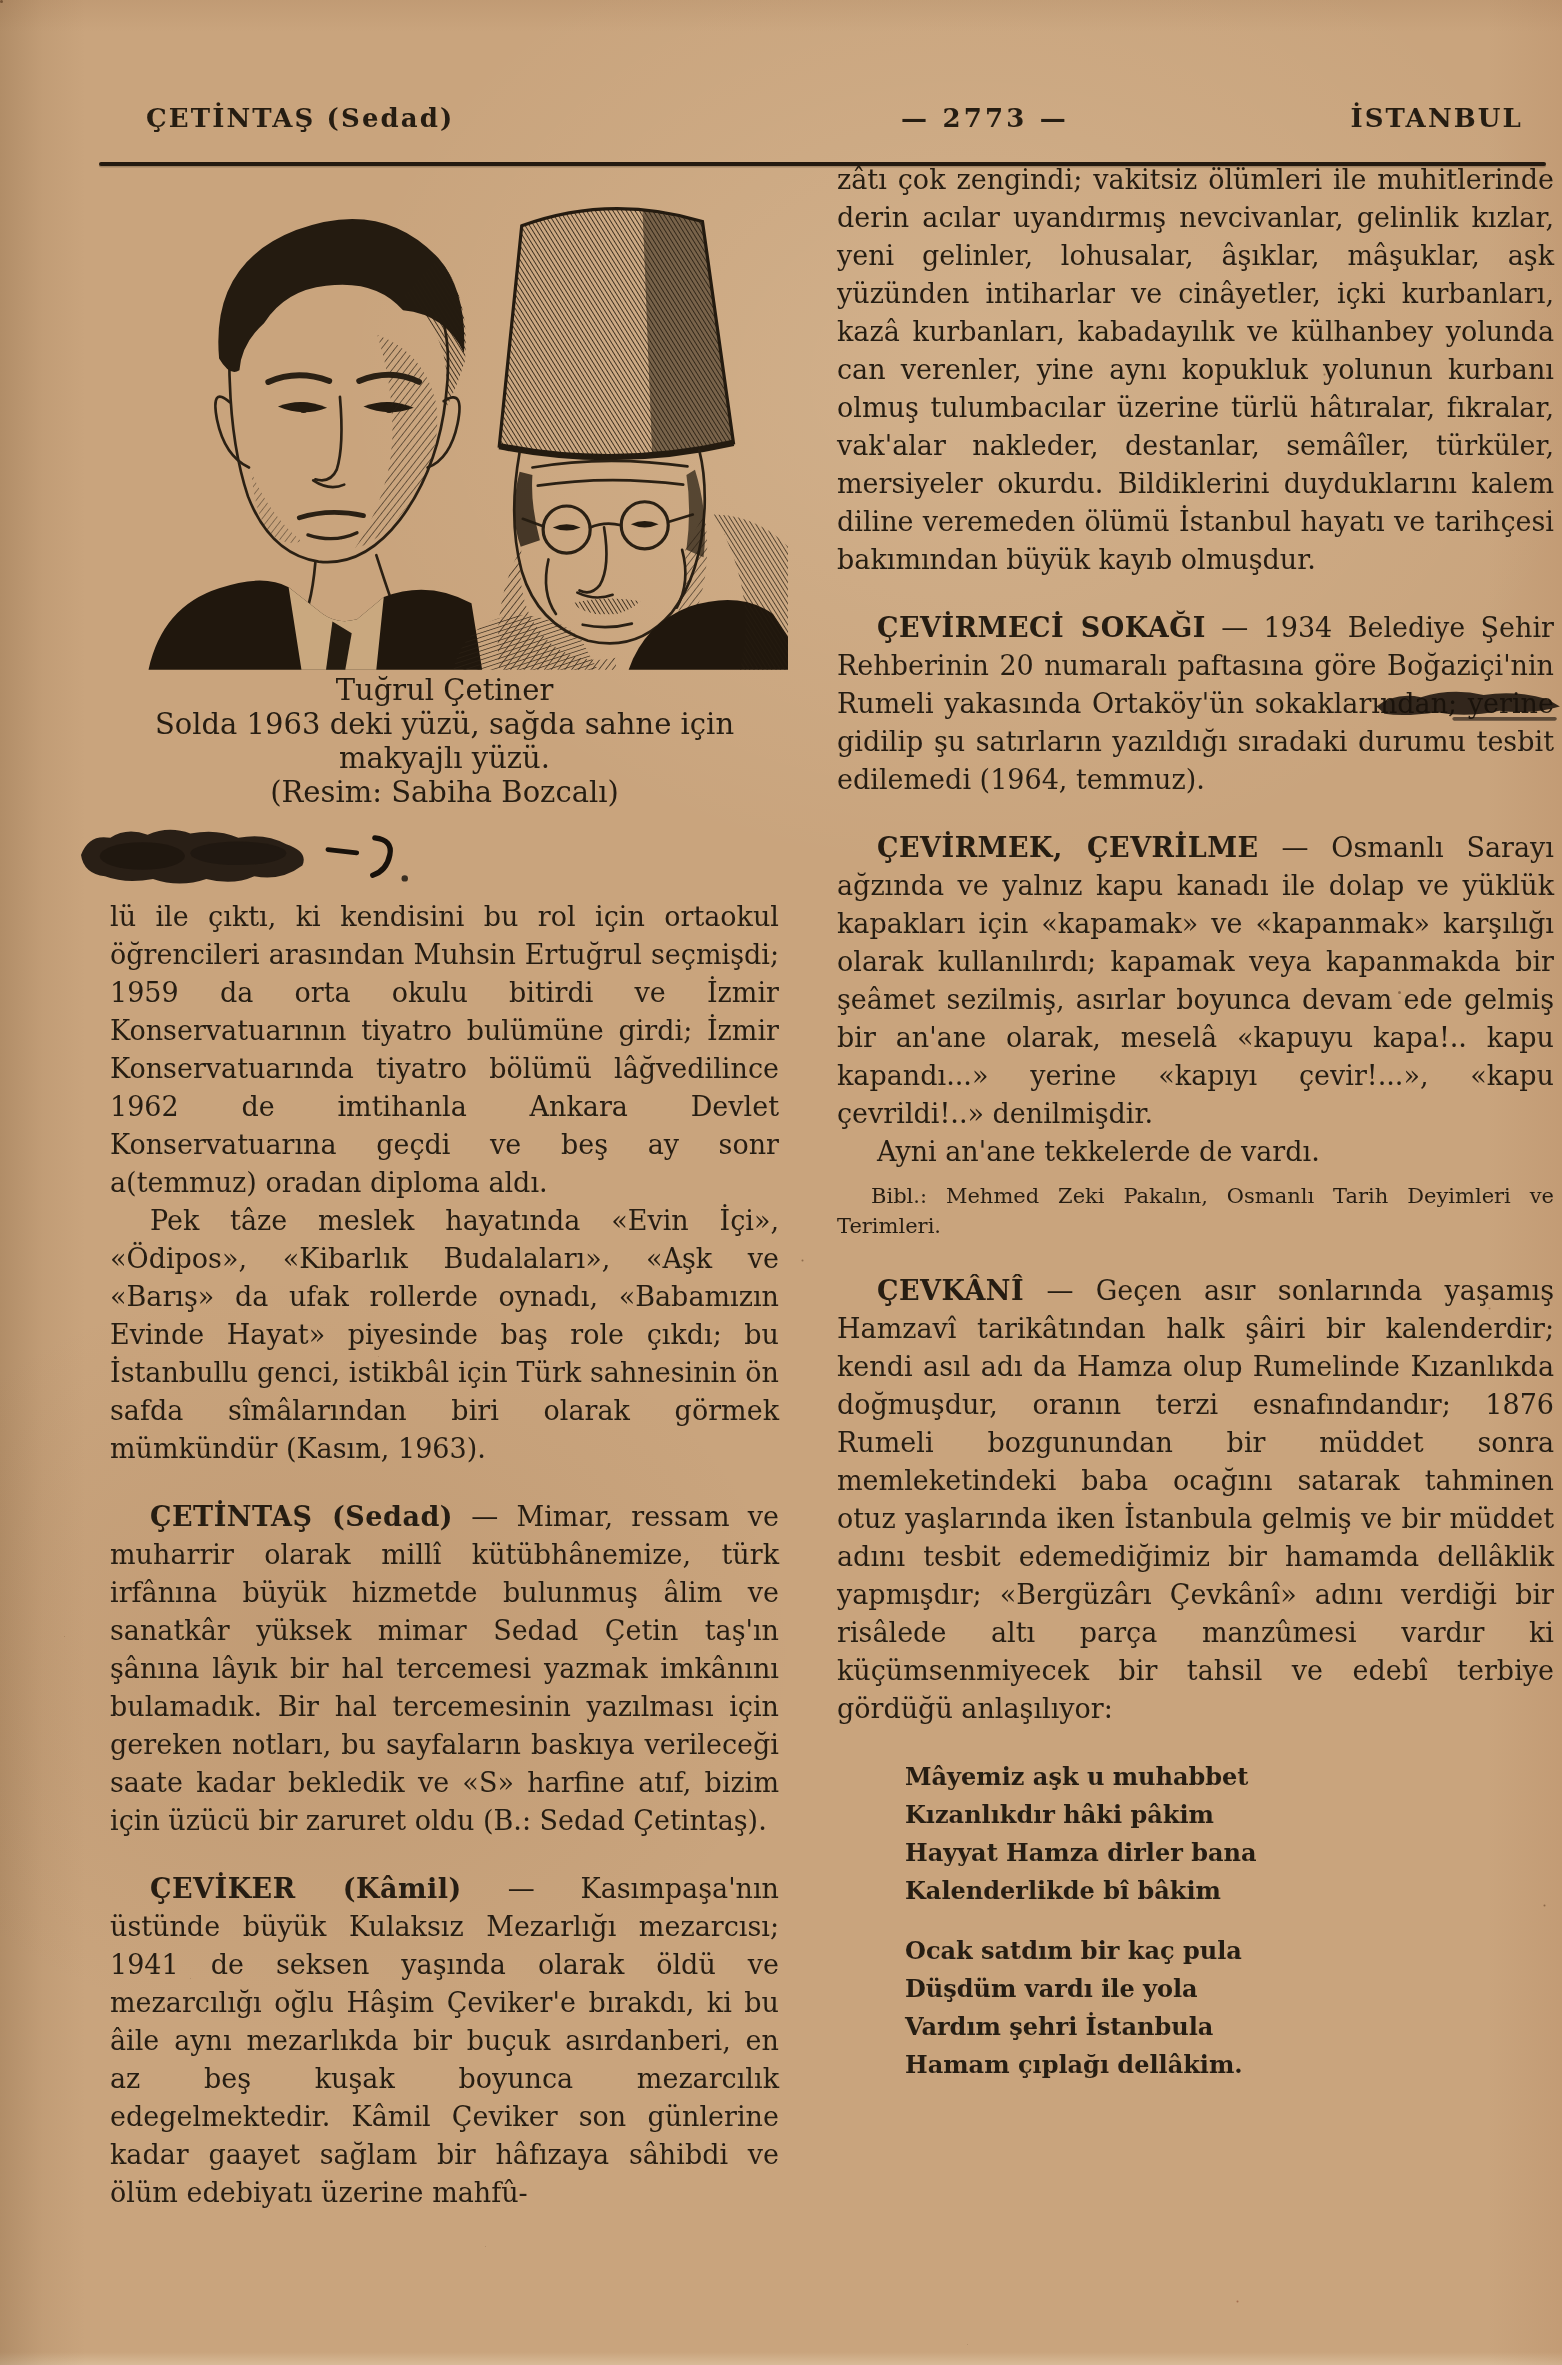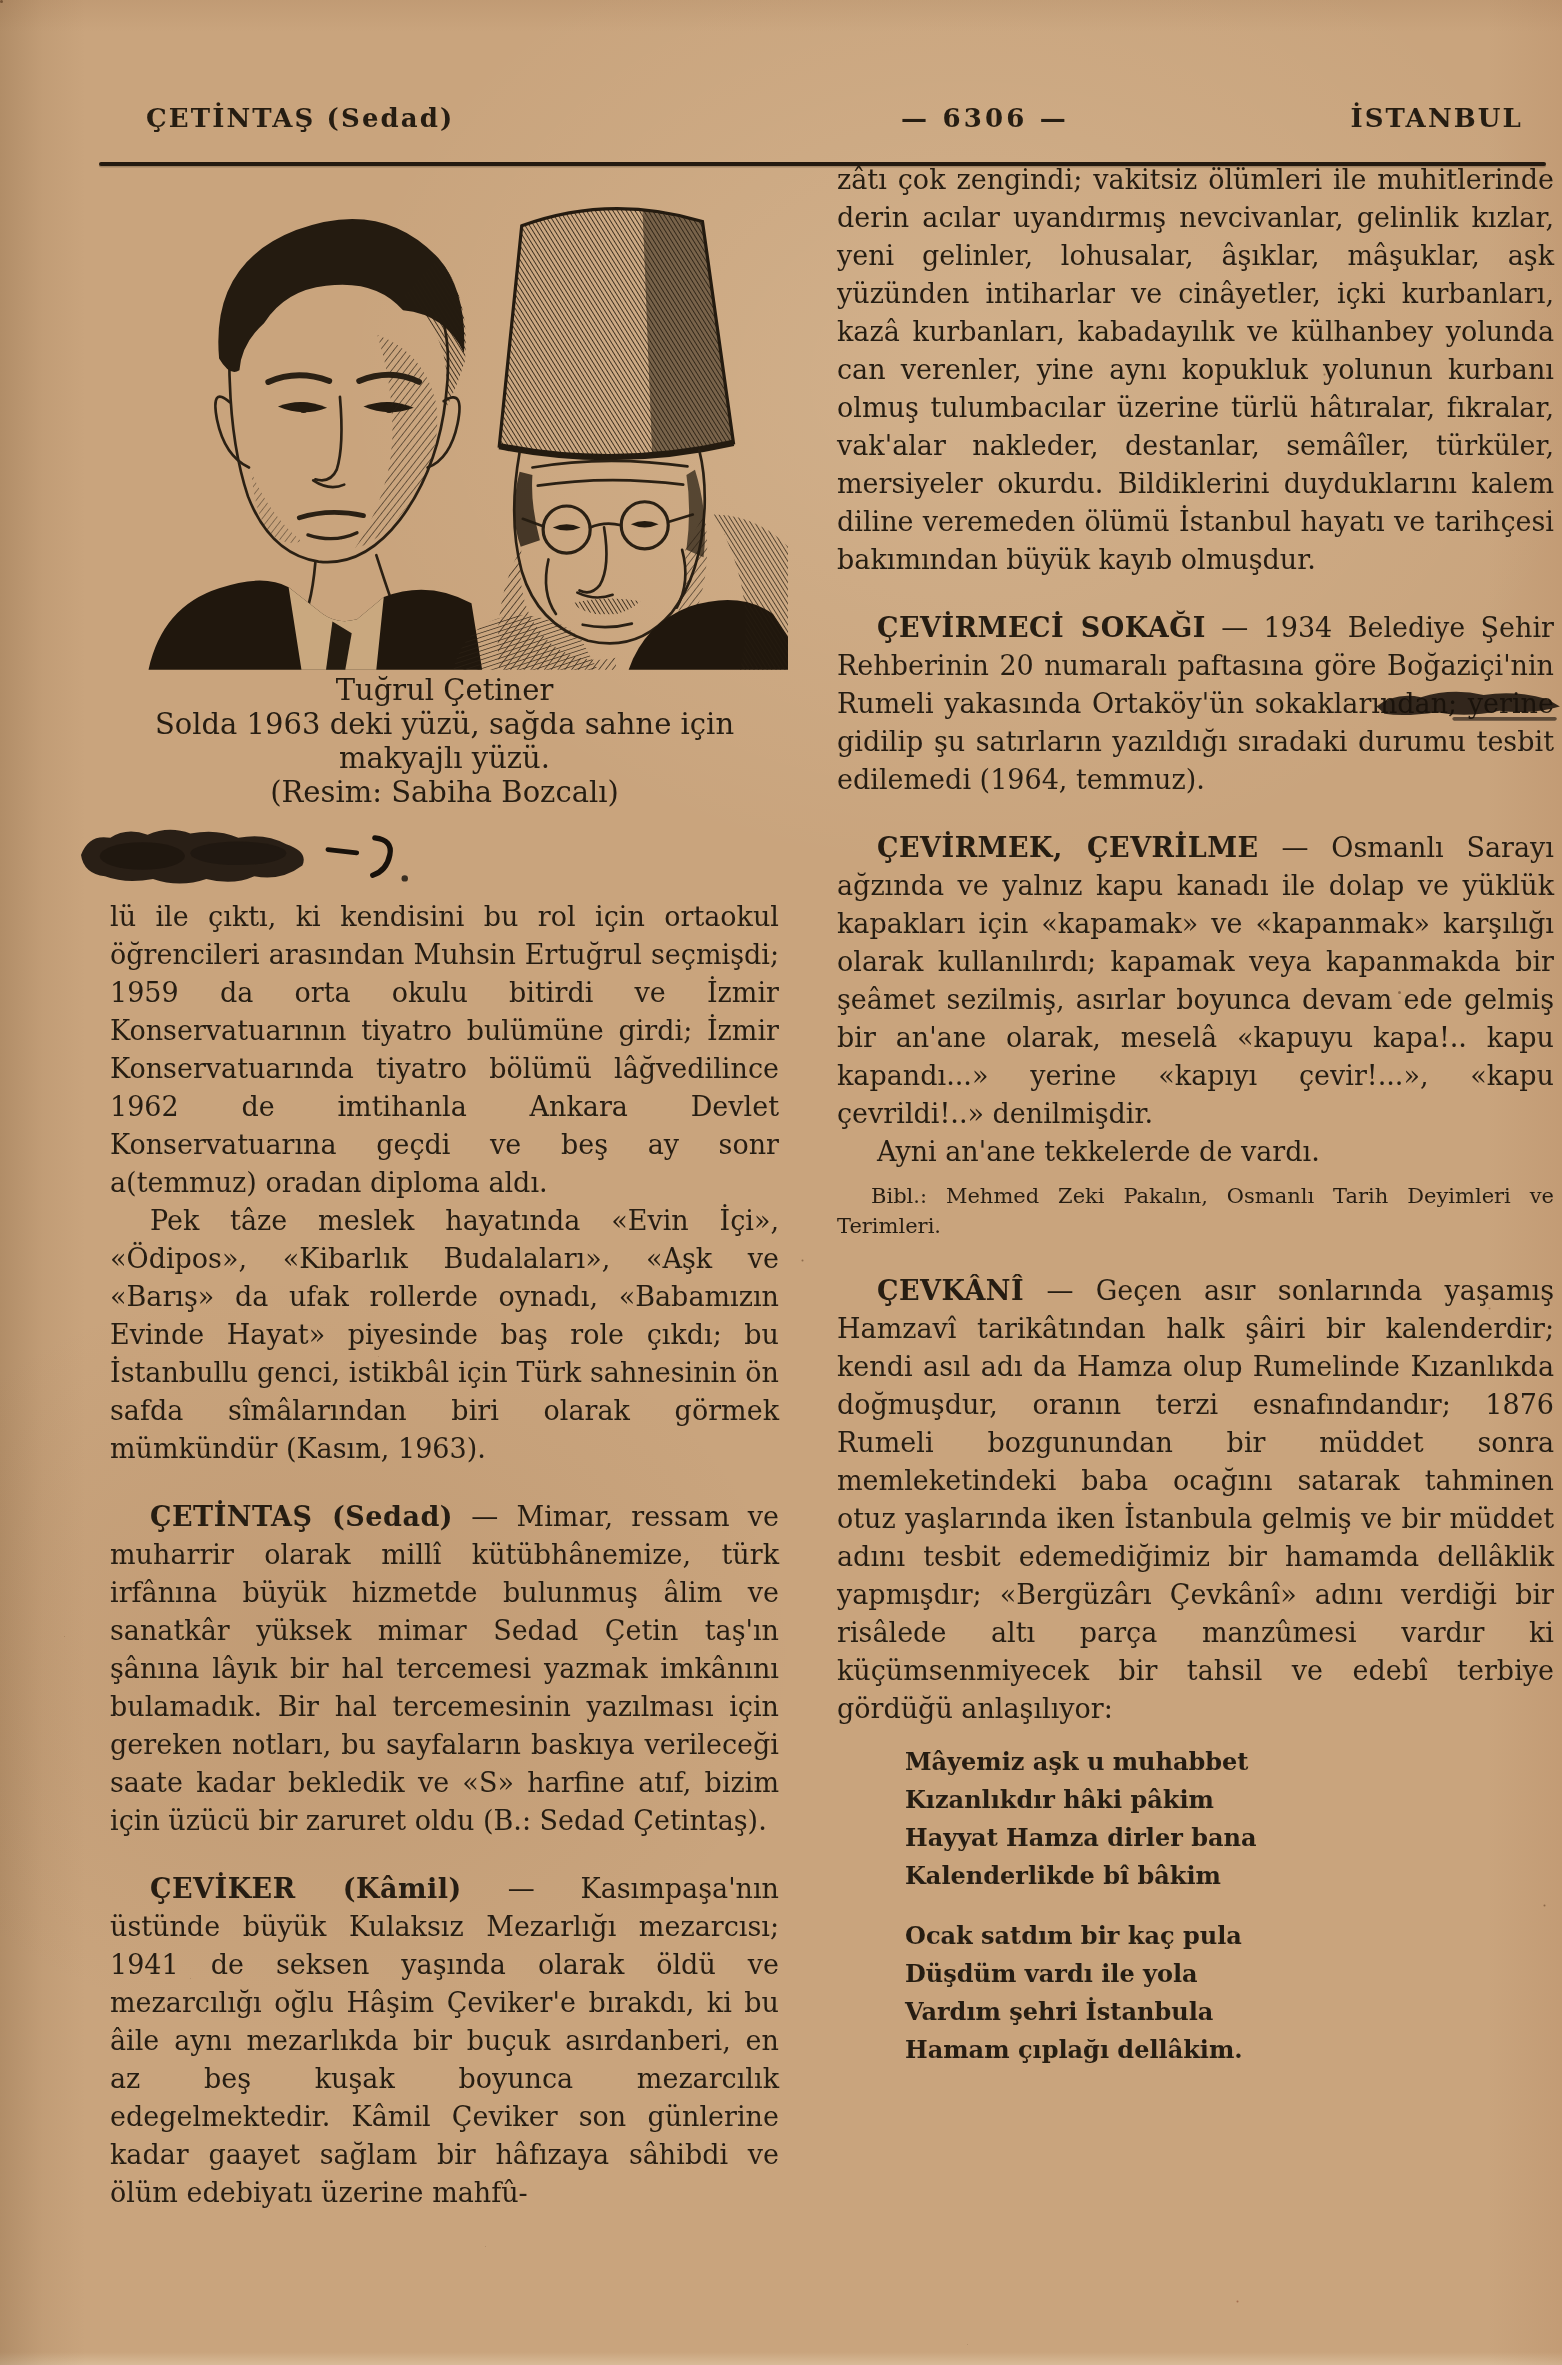--- a/index.html
+++ b/index.html
@@ -33,21 +33,21 @@
   p.entry{margin-top:30px;}
   .term{font-weight:bold;letter-spacing:0.5px;}
   p.bibl{margin:9.6px 0 0 0;font-size:21px;line-height:30.5px;text-align:justify;text-indent:34px;}
   
   figure.illus{margin:0 0 0 15px;width:663px;height:498px;}
   .caption{margin-top:3px;text-align:center;font-weight:normal;font-size:29px;line-height:34px;}
   .caption div{white-space:nowrap;}
   .smudge-left{display:block;margin:15px 0 9.6px -32px;width:342px;height:64px;}
   .smudge-right{position:absolute;left:1374px;top:684px;width:188px;height:43px;}
   
-  .poem{margin:15px 0 0 68px;font-weight:bold;font-size:24px;line-height:38px;}
+  .poem{margin:30px 0 0 68px;font-weight:bold;font-size:24px;line-height:38px;}
   .stanza + .stanza{margin-top:22.5px;}
   
   .specks{position:absolute;left:0;top:0;width:3.2px;height:3.2px;border-radius:50%;background:rgba(70,40,18,.55);
     box-shadow:
       1398px 991px 0 0 rgba(70,40,18,.5),
       801px 1259px 0 -0.5px rgba(70,40,18,.45),
       377px 1355px 0 -1.1px rgba(70,40,18,.4),
       1529px 746px 0 -0.5px rgba(120,40,25,.5),
       1543px 1904px 0 -0.5px rgba(70,40,18,.45),
       63px 1635px 0 -1.1px rgba(70,40,18,.4),
@@ -57,21 +57,21 @@
       1323px 373px 0 -0.5px rgba(70,40,18,.4),
       189px 1977px 0 -1.1px rgba(70,40,18,.4),
       723px 533px 0 -1.1px rgba(70,40,18,.35),
       1488px 1307px 0 -0.5px rgba(110,45,25,.4),
       340px 538px 0 -1.1px rgba(70,40,18,.35);}
 </style>
 </head>
 <body>
 
 <div class="running-head rh-left">ÇETİNTAŞ (Sedad)</div>
-<div class="running-head rh-center">— 6306 —</div>
+<div class="running-head rh-center">— 2773 —</div>
 <div class="running-head rh-right">İSTANBUL</div>
 <div class="head-rule"></div>
 
 <div class="col col-left">
 
   <figure class="illus">
     <svg viewBox="0 0 1240 930" width="663" height="498">
       <defs>
         <pattern id="hA" patternUnits="userSpaceOnUse" width="10" height="10" patternTransform="rotate(38)">
             <line x1="0" y1="0" x2="0" y2="10" stroke="#2a2014" stroke-width="2.6"></line>

